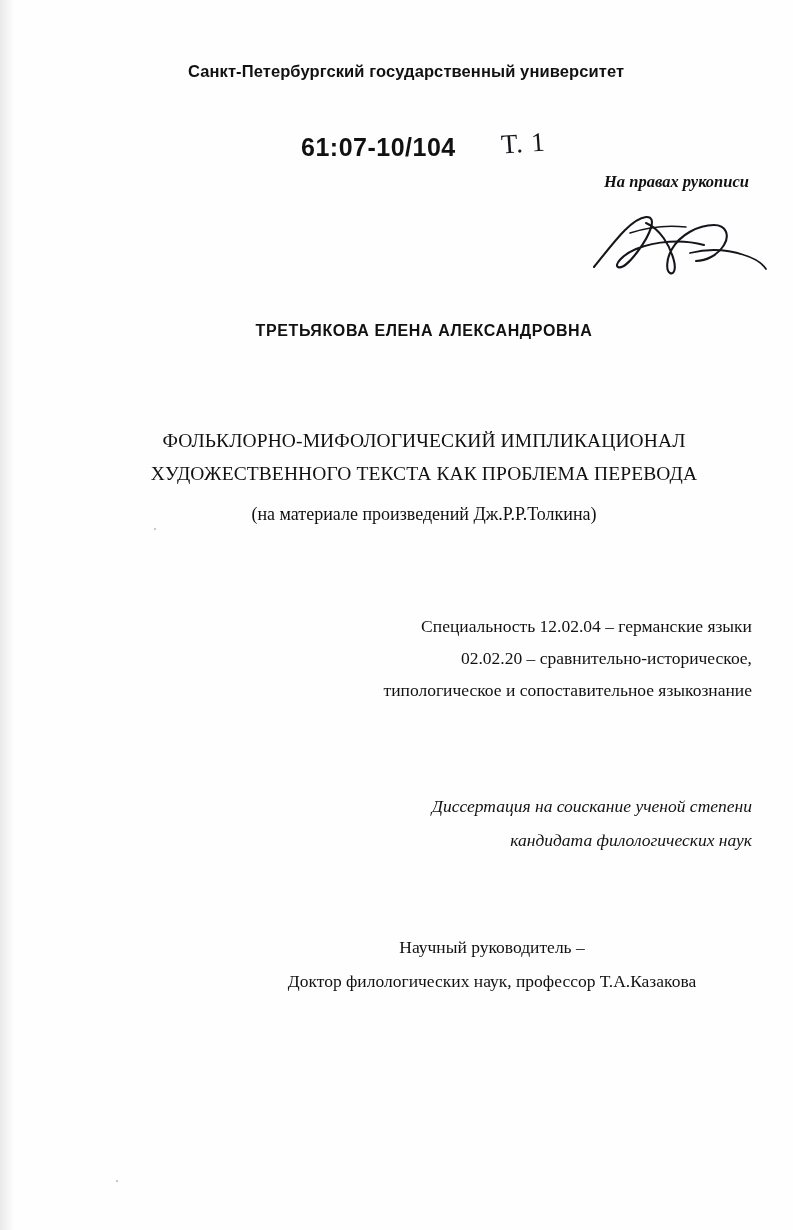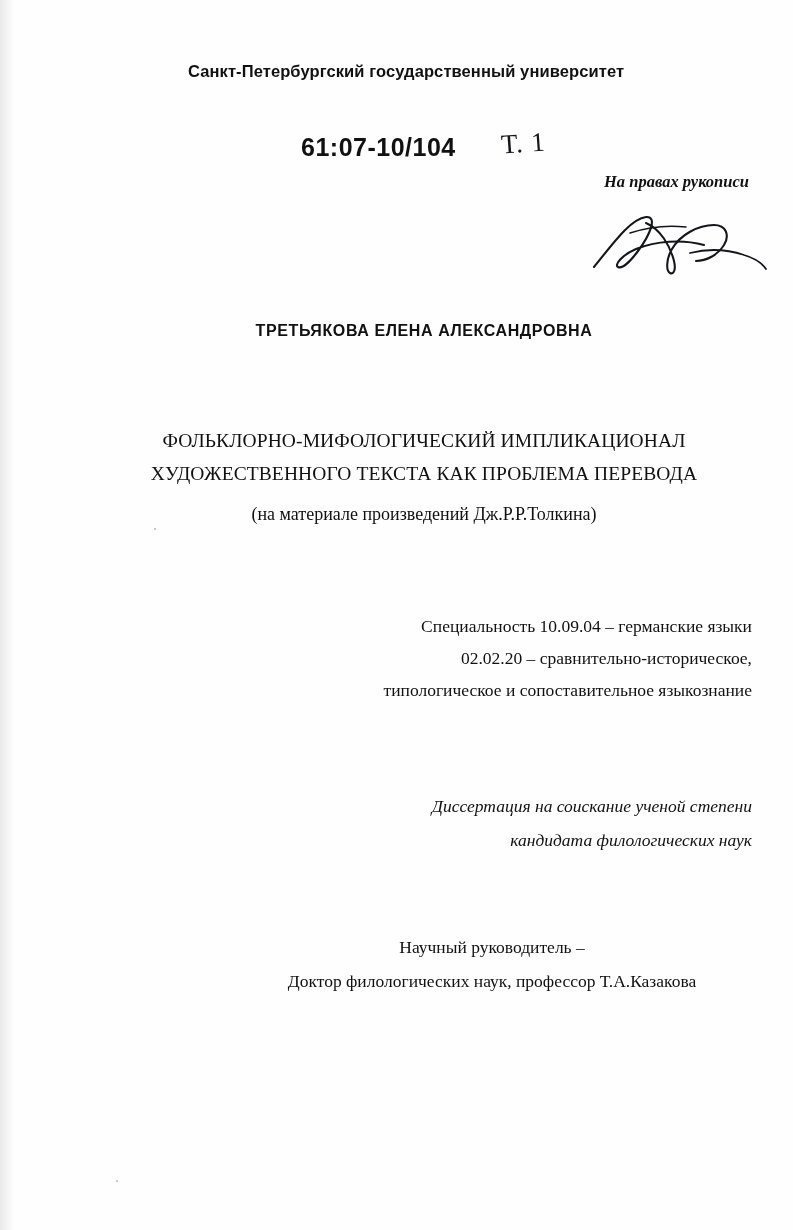--- a/index.html
+++ b/index.html
@@ -205,21 +205,21 @@
 
     <div class="author">ТРЕТЬЯКОВА ЕЛЕНА АЛЕКСАНДРОВНА</div>
 
     <div class="title-block">
       <div class="title-line">ФОЛЬКЛОРНО-МИФОЛОГИЧЕСКИЙ ИМПЛИКАЦИОНАЛ</div>
       <div class="title-line">ХУДОЖЕСТВЕННОГО ТЕКСТА КАК ПРОБЛЕМА ПЕРЕВОДА</div>
       <div class="subtitle">(на материале произведений Дж.Р.Р.Толкина)</div>
     </div>
 
     <div class="speciality">
-      <div>Специальность 10.09.04 – германские языки</div>
+      <div>Специальность 12.02.04 – германские языки</div>
       <div>02.02.20 –  сравнительно-историческое,</div>
       <div>типологическое и сопоставительное языкознание</div>
     </div>
 
     <div class="degree">
       <div>Диссертация на соискание ученой степени</div>
       <div>кандидата филологических наук</div>
     </div>
 
     <div class="supervisor">

